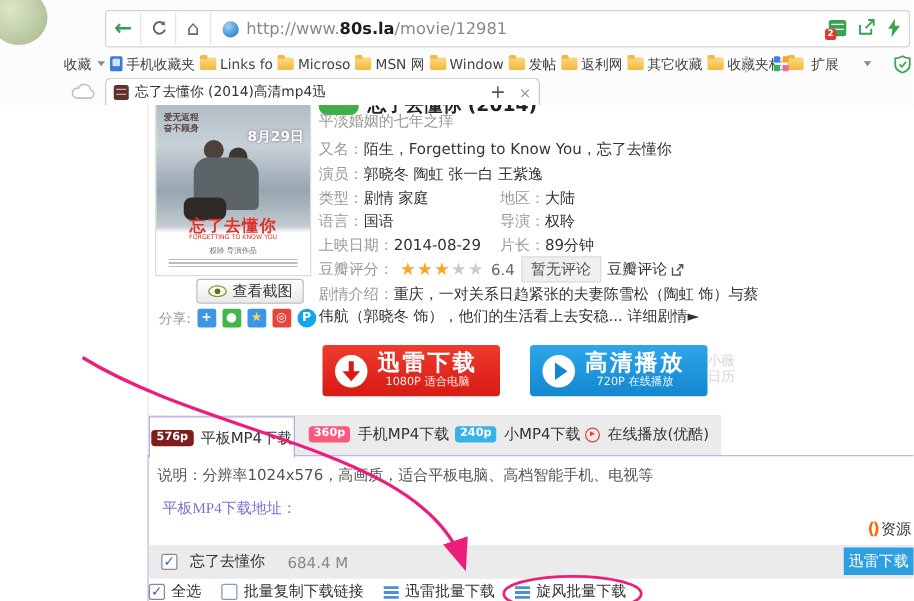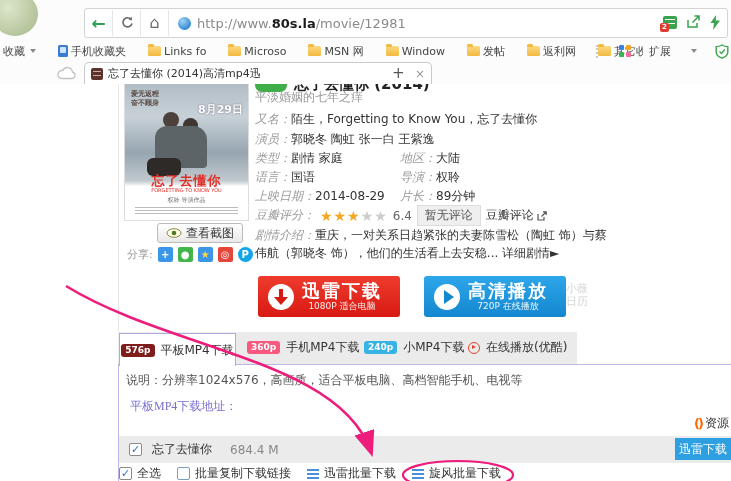--- a/index.html
+++ b/index.html
@@ -22,22 +22,22 @@
   #url-text b{color:#1c1c1c;}
   #bar-right{position:absolute;right:6px;top:0;height:26px;display:flex;align-items:center;gap:9px;}
   #icon-translate{position:relative;width:14px;height:13px;background:#3aa34d;border-radius:2px;}
   #icon-translate i{position:absolute;left:2px;right:2px;height:1.5px;background:#fff;}
   #icon-translate .b1{top:3px}#icon-translate .b2{top:7px}
   #icon-translate .badge{position:absolute;left:-3px;bottom:-3px;width:9px;height:9px;background:#e23a2e;border-radius:2px;
     color:#fff;font-size:7px;line-height:9px;text-align:center;font-weight:bold;}
 
   
   #bookmarksbar{position:absolute;left:0;top:40px;width:731px;height:22px;font-size:11px;color:#444;}
-  #bm-items{position:absolute;left:3px;right:88px;top:0;height:22px;display:flex;align-items:center;gap:22px;
-    overflow:hidden;white-space:nowrap;}
+  #bm-items{position:absolute;left:3px;right:88px;top:0;height:22px;display:flex;align-items:center;gap:4px;
+    overflow:hidden;white-space:nowrap;justify-content:flex-end;}
   .bm{display:flex;align-items:center;gap:3px;cursor:pointer;flex:0 0 auto;}
   .caret{width:0;height:0;border-left:3.5px solid transparent;border-right:3.5px solid transparent;border-top:4px solid #8a8a8a;margin-left:2px;}
   .folder{width:13px;height:10px;background:linear-gradient(#fcd981,#f2b93f);border-radius:1.5px;position:relative;flex:0 0 auto;}
   .folder:before{content:"";position:absolute;left:0;top:-2px;width:6px;height:3px;background:#f2b93f;border-radius:1.5px 1.5px 0 0;}
   .phonebook{width:10px;height:12px;background:#3b7cd4;border-radius:1.5px;position:relative;flex:0 0 auto;}
   .phonebook:before{content:"";position:absolute;left:2px;top:2px;right:2px;height:6px;background:#cfe3fa;border-radius:1px;}
   #bm-right{position:absolute;right:2px;top:0;height:22px;display:flex;align-items:center;gap:18px;}
   .drag-dots{width:3px;height:13px;border-left:2px dotted #c9c9c9;}
   .ext-grid{width:12px;height:12px;display:grid;grid-template-columns:5px 5px;grid-template-rows:5px 5px;gap:2px;}
   .ext-grid i{border-radius:1px;}
@@ -86,21 +86,21 @@
   .sh{width:15px;height:15px;border-radius:2px;color:#fff;font-size:10px;line-height:15px;text-align:center;cursor:pointer;font-weight:bold;}
   .sh-plus{background:#3b96e8;}
   .sh-wechat{background:#44b549;}
   .sh-qzone{background:#3b96e8;color:#ffd54d;}
   .sh-weibo{background:#e6453c;}
   .sh-qq{background:#12a5e8;border-radius:50%;}
 
   
   #info{position:absolute;left:255px;top:0;width:476px;height:240px;font-size:12px;}
   .irow{position:absolute;left:0;white-space:nowrap;color:#333;}
-  .lbl{color:#999;font-style:italic;}
+  .lbl{color:#999;}
   .col2{position:absolute;left:145px;top:0;white-space:nowrap;}
   #tagline{top:5px;color:#999;}
   #r-alias{top:27px;}
   #r-cast{top:47px;}
   #r-genre{top:66px;}
   #r-lang{top:85px;}
   #r-date{top:104px;}
   #r-rate{top:121px;display:flex;align-items:center;gap:5px;}
   .star{font-size:14px;color:#f6a623;letter-spacing:1px;}
   .star.off{color:#ccc;}

